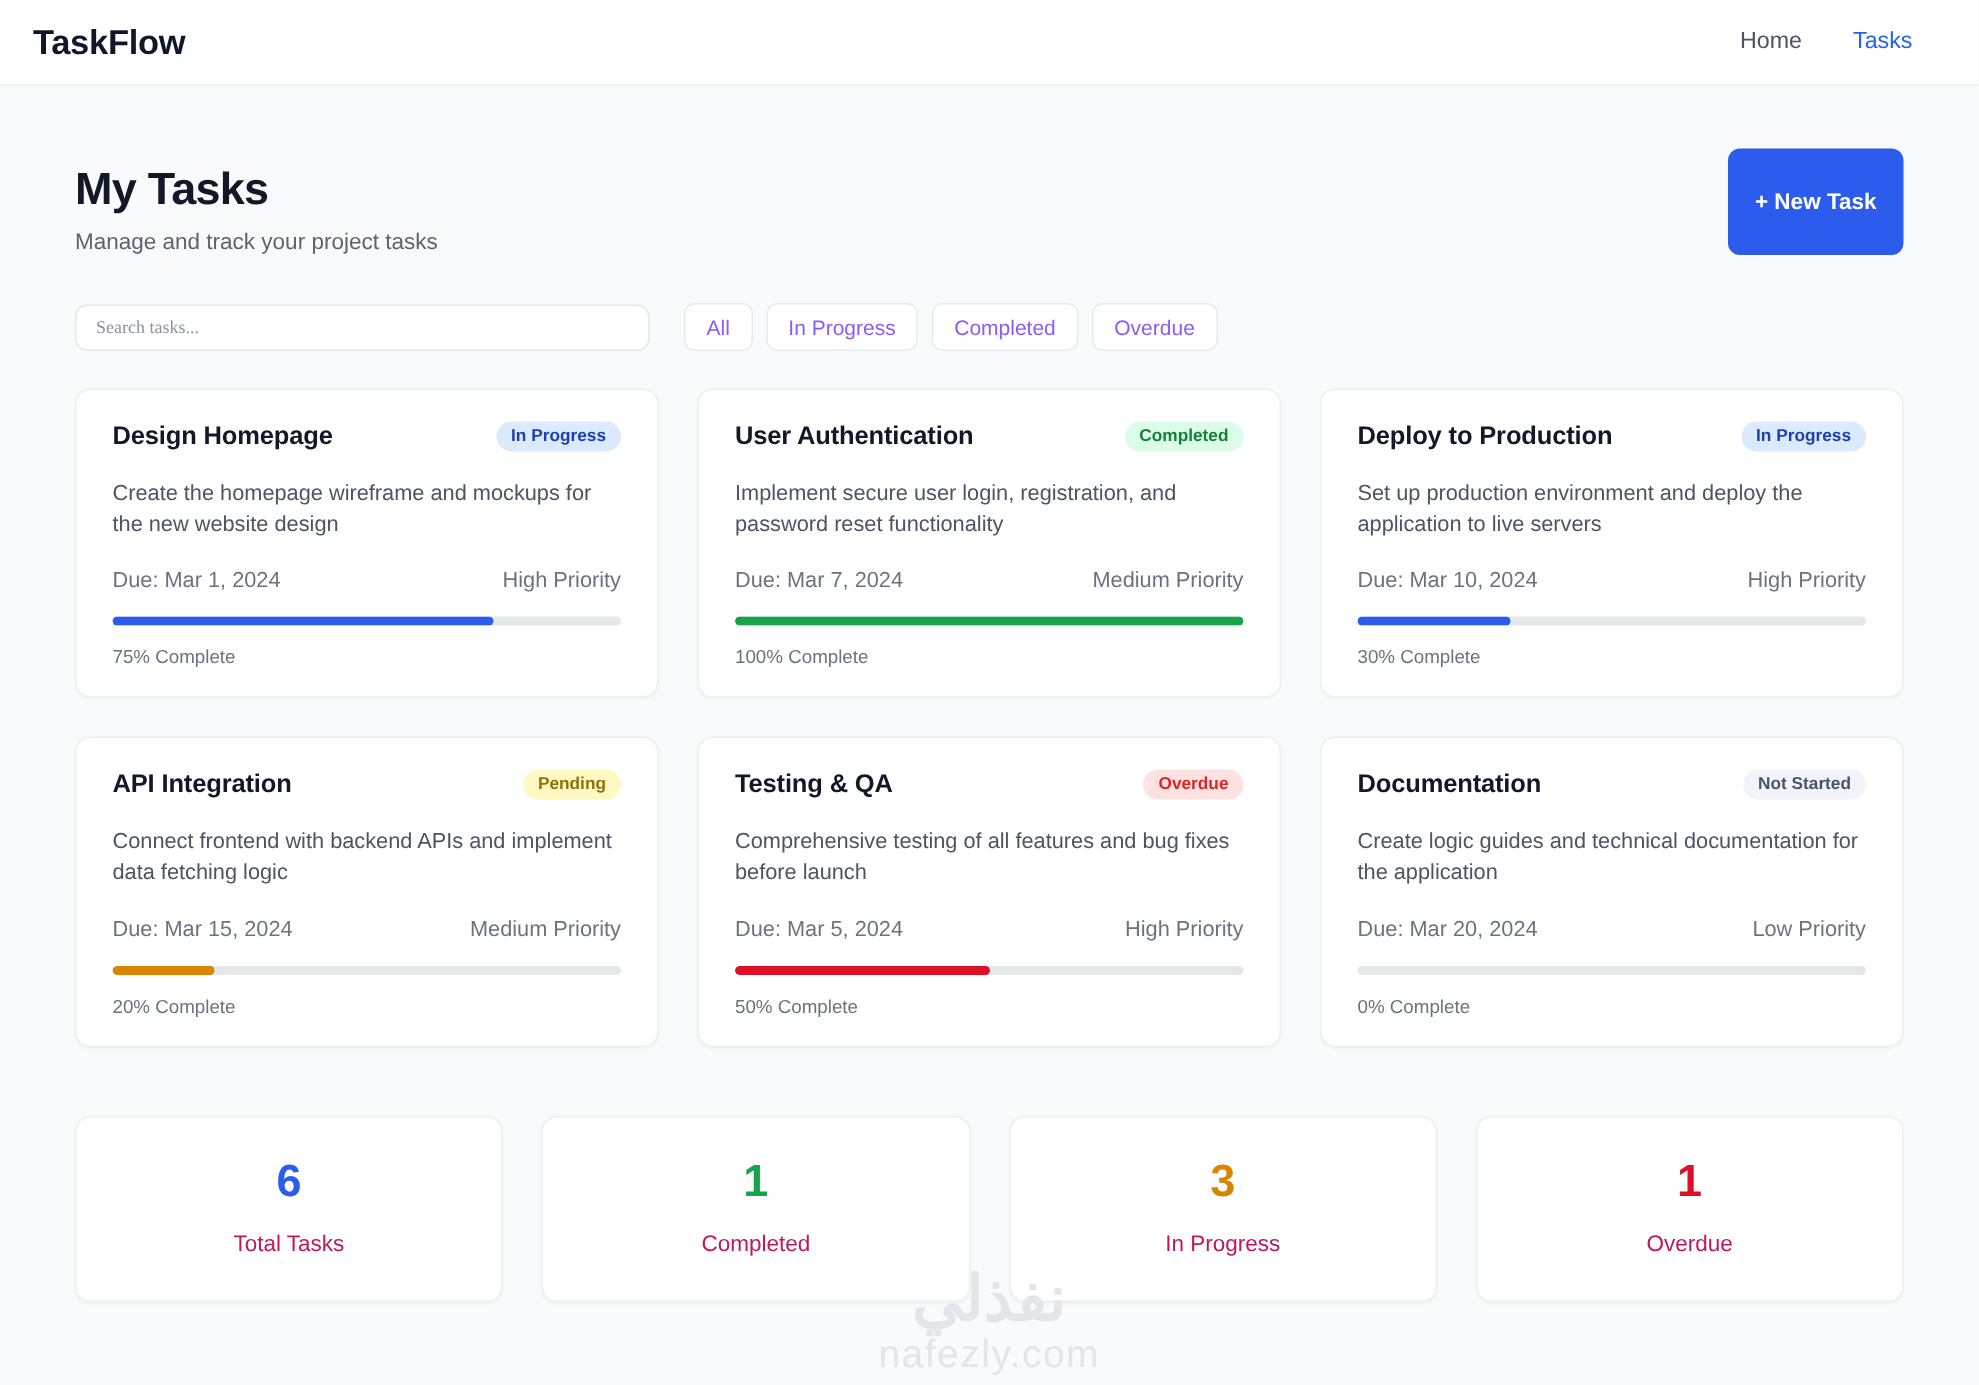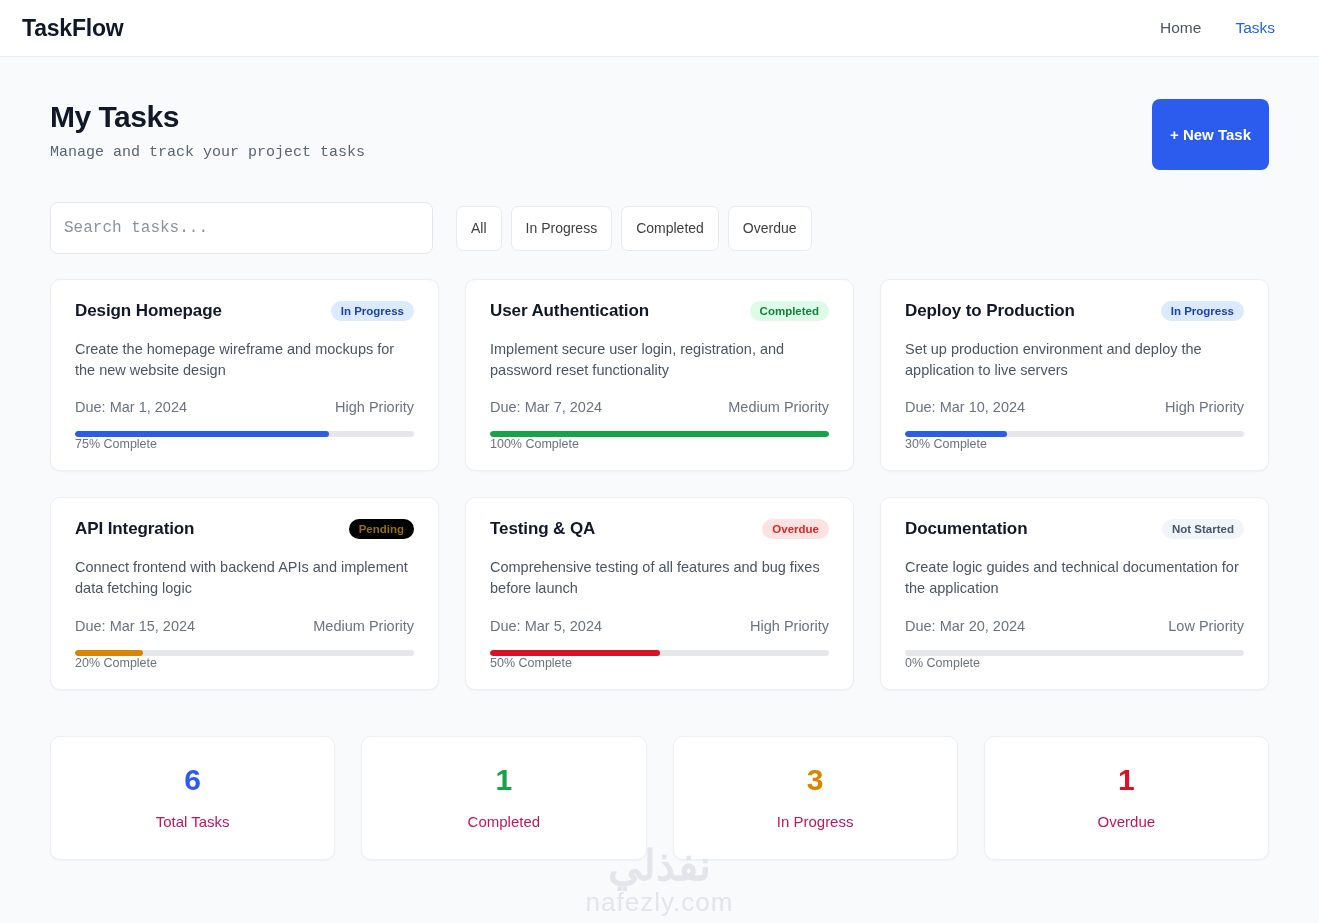--- a/index.html
+++ b/index.html
@@ -43,35 +43,34 @@
   }
   .nav-link.active { color: #2563eb; }
 
   
   .page {
     padding: 34px 50px 0 50px;
   }
 
   .page-head {
     display: flex;
-    align-items: center;
+    align-items: flex-end;
     justify-content: space-between;
   }
   .page-title {
     font-size: 30px;
     font-weight: bold;
     color: #111827;
     letter-spacing: -0.5px;
     line-height: 1.15;
   }
   .page-subtitle {
     margin-top: 9px;
     font-size: 15px;
     color: #5b6472;
-    font-family: Liberation Mono, monospace;
   }
   .new-task-btn {
     margin-top: 8px;
     background: #2b5ced;
     color: #ffffff;
     border: none;
     border-radius: 8px;
     padding: 27px 18px;
     font-size: 15px;
     font-weight: bold;
@@ -81,40 +80,40 @@
 
   
   .toolbar {
     margin-top: 32px;
     display: flex;
     align-items: center;
     gap: 12px;
   }
   .search-input {
     width: 383px;
-    height: 52px;
+    height: 31px;
     border: 1px solid #e3e7ec;
     border-radius: 8px;
     background: #ffffff;
     padding: 0 13px;
-    font-size: 16px;
+    font-size: 12px;
     color: #111827;
-    font-family: Liberation Mono, monospace;
+    font-family: Liberation Serif, serif;
     outline: none;
   }
   .search-input::placeholder { color: #8b93a1; }
   .filters { display: flex; gap: 9px; margin-left: 11px; }
   .filter-chip {
-    height: 45px;
+    height: 32px;
     padding: 0 14px;
     background: #ffffff;
     border: 1px solid #e7eaef;
     border-radius: 7px;
     font-size: 14px;
-    color: #404040;
+    color: #8b5cf6;
     font-family: "Liberation Sans", sans-serif;
     cursor: pointer;
     display: flex;
     align-items: center;
   }
 
   
   .task-grid {
     margin-top: 25px;
     display: grid;
@@ -142,21 +141,21 @@
   }
   .badge {
     font-size: 11.5px;
     font-weight: bold;
     border-radius: 11px;
     padding: 4px 10px;
     white-space: nowrap;
   }
   .badge.in-progress { background: #dbeafe; color: #1e40af; }
   .badge.completed   { background: #dcfce7; color: #15803d; }
-  .badge.pending     { background: #000000; color: #92700e; }
+  .badge.pending     { background: #fef9c3; color: #92700e; }
   .badge.overdue     { background: #fee2e2; color: #dc2626; }
   .badge.not-started { background: #f1f5f9; color: #475569; }
 
   .task-desc {
     margin-top: 18px;
     font-size: 14.5px;
     line-height: 1.43;
     color: #4b5563;
   }
   .task-meta {
@@ -172,21 +171,21 @@
     height: 6px;
     background: #e5e7eb;
     border-radius: 3px;
     overflow: hidden;
   }
   .progress-fill {
     height: 100%;
     border-radius: 3px;
   }
   .progress-label {
-    margin-top: 0;
+    margin-top: 14px;
     font-size: 12.5px;
     color: #6b7280;
   }
 
   
   .stats-grid {
     margin-top: 46px;
     display: grid;
     grid-template-columns: repeat(4, 1fr);
     gap: 26px;

